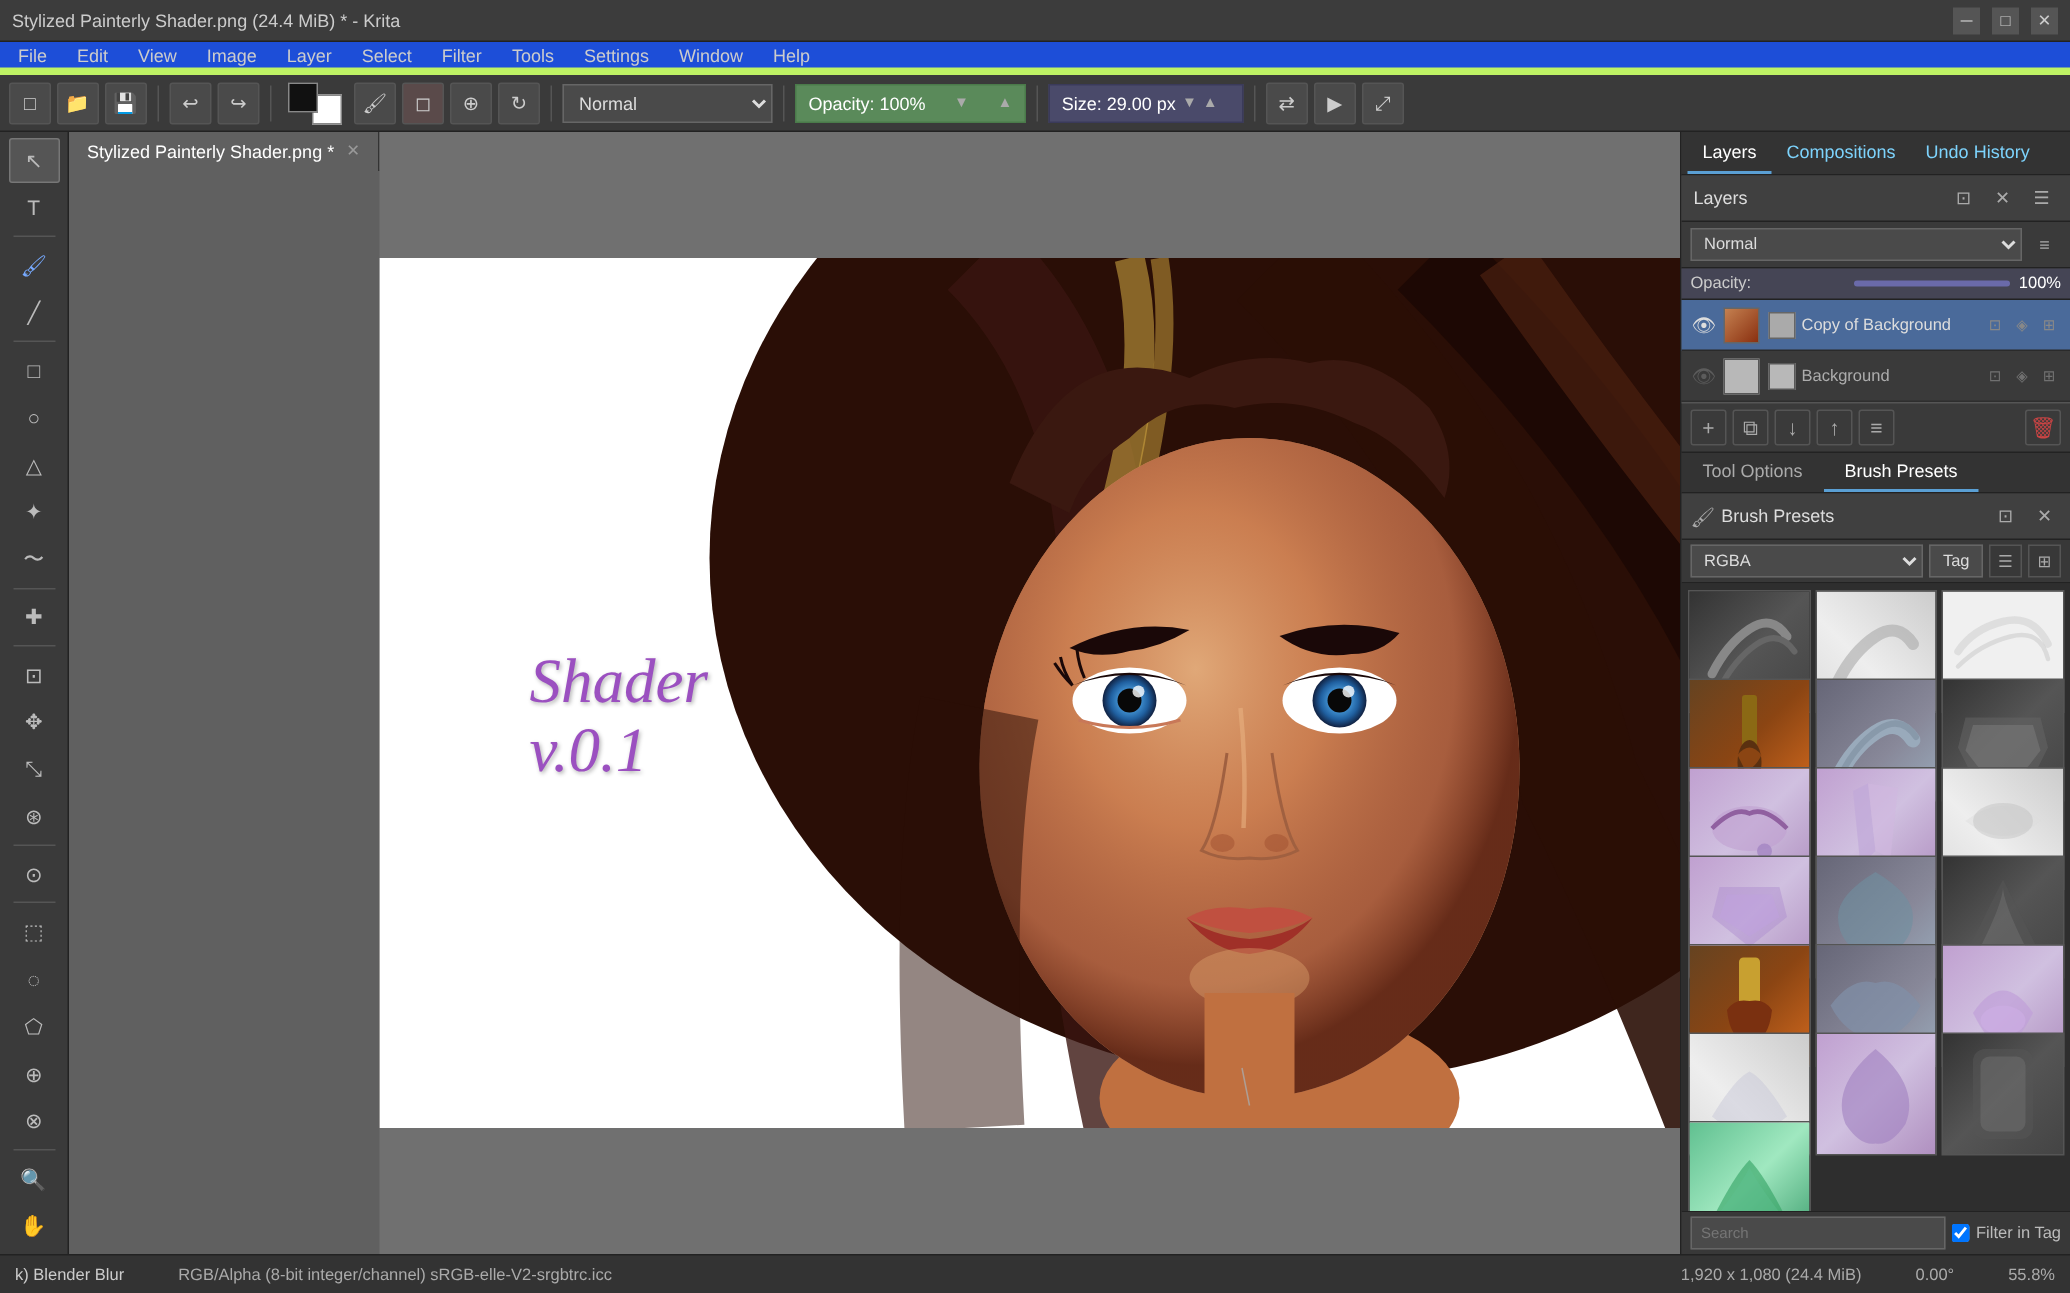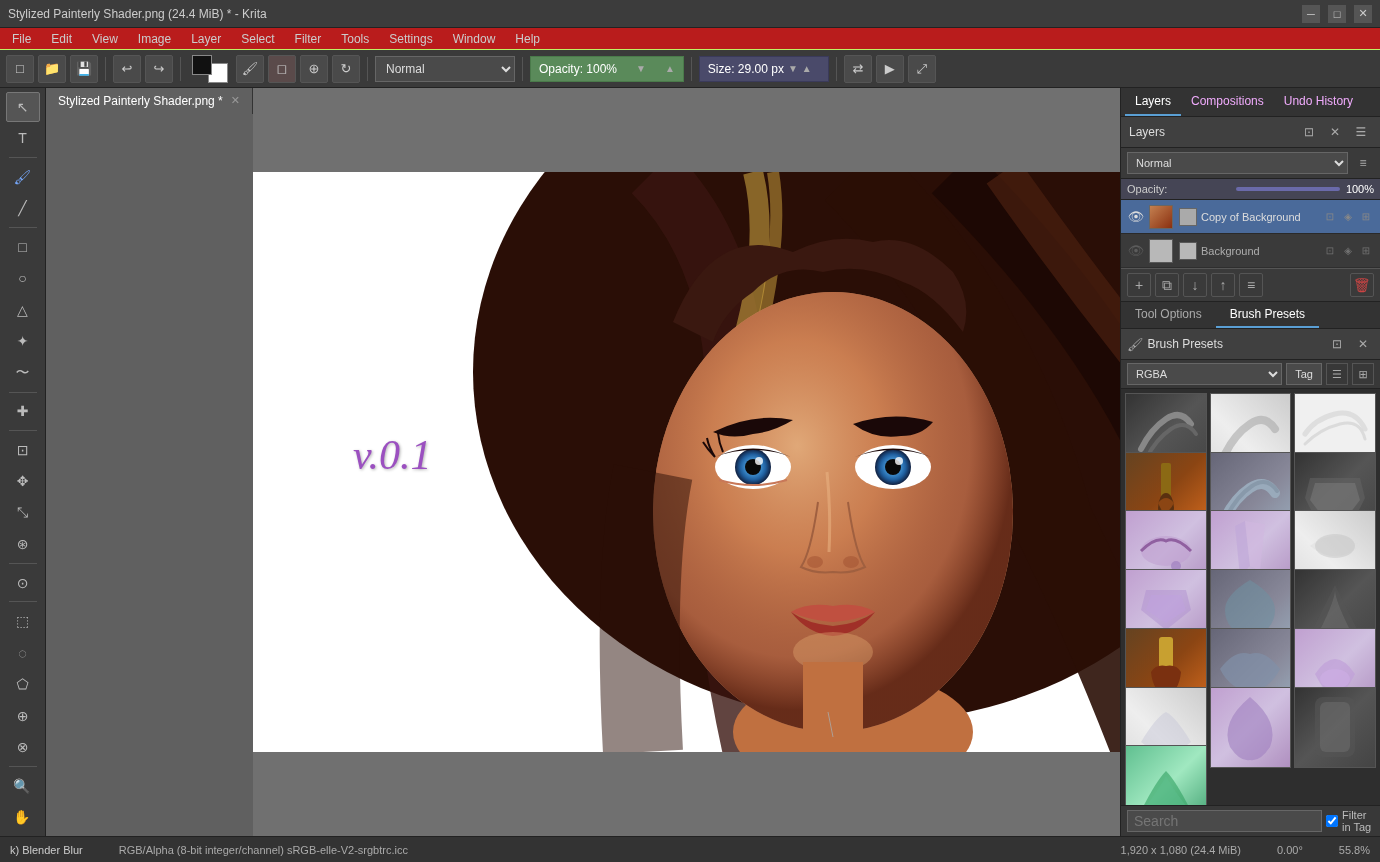--- a/index.html
+++ b/index.html
@@ -41,25 +41,25 @@
       font-size: 11px;
       cursor: pointer;
       display: flex;
       align-items: center;
       justify-content: center;
     }
 
     
     #menubar {
       height: 22px;
-      background: #b91c1c;
+      background: #1d4ed8;
       display: flex;
       align-items: center;
       padding: 0 4px;
-      border-bottom: 1px solid #bef264;
+      border-bottom: 5px solid #bef264;
       gap: 4px;
     }
     #menubar .menu-item {
       padding: 2px 8px;
       font-size: 12px;
       color: #ccc;
       cursor: pointer;
       border-radius: 2px;
     }
 
@@ -287,21 +287,21 @@
     
     #rpanel-tabs {
       display: flex;
       background: #333;
       border-bottom: 1px solid #222;
       padding: 0 4px;
     }
     .rpanel-tab {
       padding: 6px 10px;
       font-size: 12px;
-      color: #f0abfc;
+      color: #7dd3fc;
       cursor: pointer;
       border-bottom: 2px solid transparent;
       white-space: nowrap;
     }
     .rpanel-tab.active {
       color: #fff;
       border-bottom: 2px solid #5a9fd4;
     }
 
     
@@ -592,21 +592,21 @@
       background: #383838;
       border-top: 1px solid #222;
       gap: 4px;
     }
     .search-input {
       flex: 1;
       height: 22px;
       background: #4a4a4a;
       border: 1px solid #666;
       color: #ddd;
-      font-size: 14px;
+      font-size: 10px;
       padding: 0 6px;
     }
     .filter-in-tag {
       display: flex;
       align-items: center;
       gap: 4px;
       font-size: 11px;
       color: #bbb;
     }
     .fcheck {
@@ -834,20 +834,21 @@
             <path d="M574,300 Q578,340 576,380" stroke="#e8b080" stroke-width="3" fill="none" opacity="0.6"></path>
 
             <path d="M400,300 Q380,400 390,580" fill="none" stroke="#2a0e06" stroke-width="80" opacity="0.5"></path>
 
             <rect x="550" y="490" width="60" height="80" fill="#c07040"></rect>
 
             <line x1="575" y1="540" x2="580" y2="565" stroke="#aaa" stroke-width="1" opacity="0.8"></line>
           </svg>
 
           <div class="painting-text">
+            <div>Shader</div>
             <div>v.0.1</div>
           </div>
         </div>
       </div>
     </div>
   </div>
 
   <div id="right-panel">
 
     <div id="rpanel-tabs">

